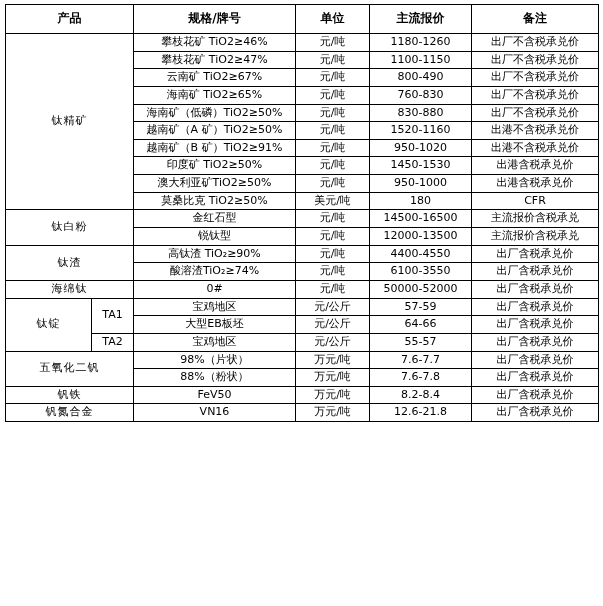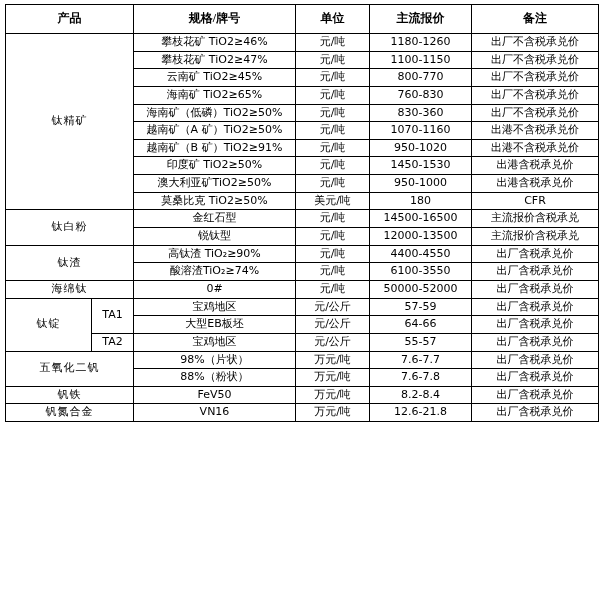--- a/index.html
+++ b/index.html
@@ -28,21 +28,20 @@
     font-size: 11px;
     line-height: 1.15;
     padding: 2px 1px;
     white-space: nowrap;
     overflow: hidden;
   }
   #price-table thead td {
     font-size: 12px;
     height: 24px;
     font-weight: bold;
-    font-family: Liberation Serif, serif;
   }
   .col-product { width: 86px; }
   .col-ta      { width: 42px; }
   .col-spec    { width: 162px; }
   .col-unit    { width: 74px; }
   .col-price   { width: 102px; }
   .col-remark  { width: 127px; }
 
   .cell-product {
     font-size: 12px;
@@ -94,41 +93,41 @@
         <td class="cell-price">1180-1260</td>
         <td class="cell-remark">出厂不含税承兑价</td>
       </tr>
       <tr>
         <td class="cell-spec">攀枝花矿 TiO2≥47%</td>
         <td class="cell-unit">元/吨</td>
         <td class="cell-price">1100-1150</td>
         <td class="cell-remark">出厂不含税承兑价</td>
       </tr>
       <tr>
-        <td class="cell-spec">云南矿 TiO2≥45%</td>
-        <td class="cell-unit">元/吨</td>
-        <td class="cell-price">800-770</td>
+        <td class="cell-spec">云南矿 TiO2≥67%</td>
+        <td class="cell-unit">元/吨</td>
+        <td class="cell-price">800-490</td>
         <td class="cell-remark">出厂不含税承兑价</td>
       </tr>
       <tr>
         <td class="cell-spec">海南矿 TiO2≥65%</td>
         <td class="cell-unit">元/吨</td>
         <td class="cell-price">760-830</td>
         <td class="cell-remark">出厂不含税承兑价</td>
       </tr>
       <tr>
         <td class="cell-spec">海南矿（低磷）TiO2≥50%</td>
         <td class="cell-unit">元/吨</td>
-        <td class="cell-price">830-360</td>
+        <td class="cell-price">830-880</td>
         <td class="cell-remark">出厂不含税承兑价</td>
       </tr>
       <tr>
         <td class="cell-spec">越南矿（A 矿）TiO2≥50%</td>
         <td class="cell-unit">元/吨</td>
-        <td class="cell-price">1070-1160</td>
+        <td class="cell-price">1520-1160</td>
         <td class="cell-remark">出港不含税承兑价</td>
       </tr>
       <tr>
         <td class="cell-spec">越南矿（B 矿）TiO2≥91%</td>
         <td class="cell-unit">元/吨</td>
         <td class="cell-price">950-1020</td>
         <td class="cell-remark">出港不含税承兑价</td>
       </tr>
       <tr>
         <td class="cell-spec">印度矿 TiO2≥50%</td>

